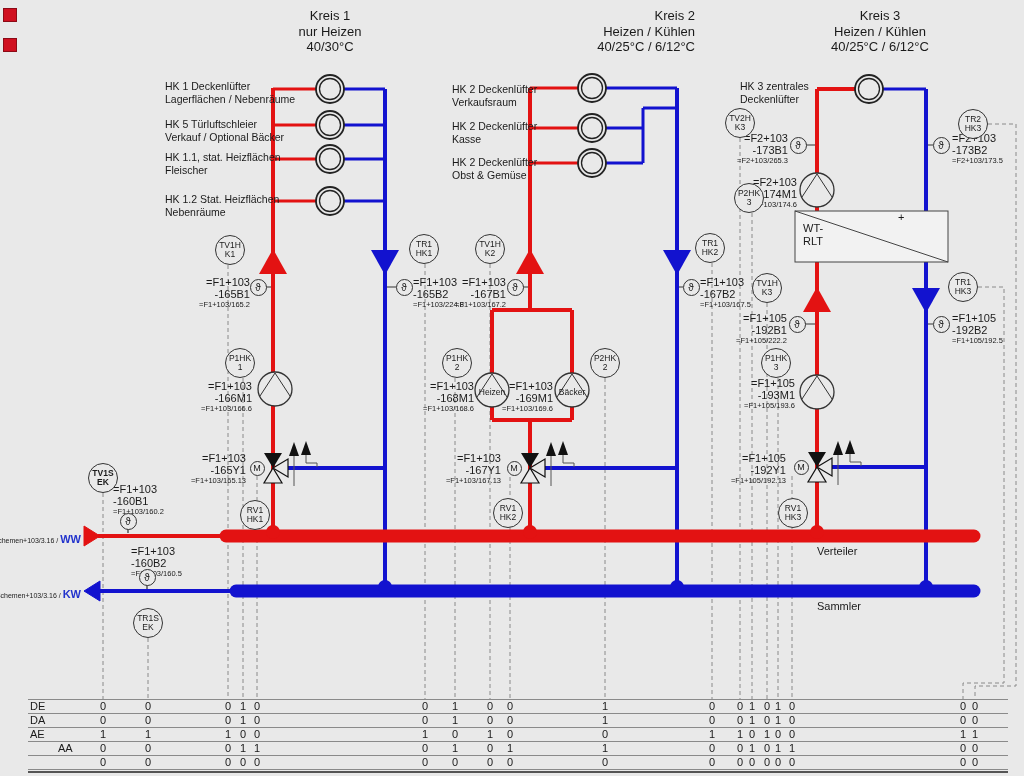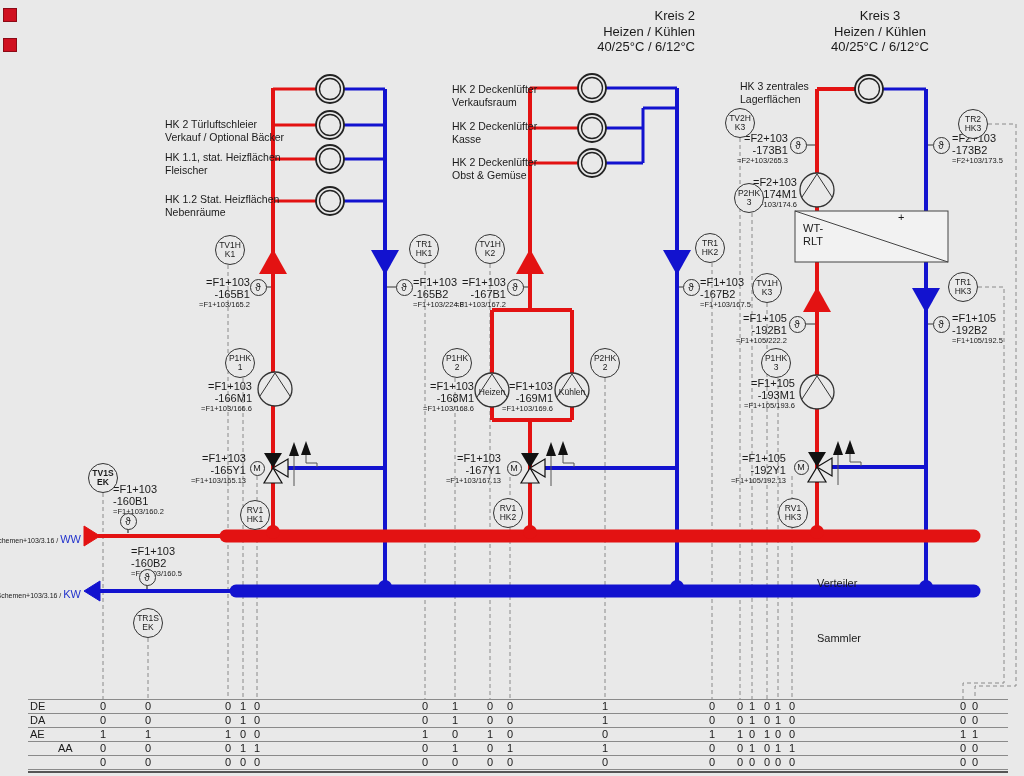--- a/index.html
+++ b/index.html
@@ -19,24 +19,24 @@
            justify-content:center;font-size:8.5px;line-height:9px;box-sizing:border-box;}
   .tcircle{position:absolute;width:17px;height:17px;border:1.2px solid #333;border-radius:50%;
            background:var(--bg,#e9e9e9);display:flex;align-items:center;justify-content:center;
            font-size:10px;box-sizing:border-box;}
   .mcircle{position:absolute;width:15px;height:15px;border:1.2px solid #333;border-radius:50%;
            background:var(--bg,#e9e9e9);display:flex;align-items:center;justify-content:center;
            font-size:9px;font-weight:400;box-sizing:border-box;}
   .plabel{position:absolute;font-size:8.5px;transform:translate(-50%,-50%);white-space:nowrap;}
   .wtlabel{position:absolute;font-size:11px;line-height:13px;}
   .wtplus{position:absolute;font-size:11px;}
-  .buslabel{position:absolute;font-size:11px;margin-top:32px;}
+  .buslabel{position:absolute;font-size:11px;}
   .sline{position:absolute;white-space:nowrap;text-align:right;}
   .sprefix{font-size:7px;}
-  .stag{font-size:11px;font-weight:400;color:var(--lblue,#2233cc);}
+  .stag{font-size:11px;font-weight:700;color:var(--lblue,#2233cc);}
   .tline{position:absolute;left:28px;width:980px;height:1px;background:#8a8a8a;}
   .tline.dark{height:2px;background:#555;}
   .rowlabel{position:absolute;left:30px;font-size:11px;line-height:12px;}
   .cell{position:absolute;font-size:11px;line-height:12px;transform:translateX(-50%);}
   .alarm{position:absolute;left:3px;width:12px;height:12px;background:#d01020;border:1px solid #8c0b16;}
 </style>
 </head>
 <body>
 
 <div id="stage">
@@ -140,32 +140,41 @@
         <polygon points="259,274 287,274 273,249" fill="#e31212"></polygon>
         <polygon points="516,274 544,274 530,249" fill="#e31212"></polygon>
         <polygon points="803,312 831,312 817,287" fill="#e31212"></polygon>
         <polygon points="371,250 399,250 385,275" fill="#1212cf"></polygon>
         <polygon points="663,250 691,250 677,275" fill="#1212cf"></polygon>
         <polygon points="912,288 940,288 926,313" fill="#1212cf"></polygon>
       </g>
   </svg>
 
   <div id="labels">
+      <div class="hdr" style="left: 240px; top: 8px;">
+        <div class="hdr-line">Kreis 1</div>
+        <div class="hdr-line">nur Heizen</div>
+        <div class="hdr-line">40/30°C</div>
+      </div>
       <div class="hdr" style="left: 515px; top: 8px; text-align: right;">
         <div class="hdr-line">Kreis 2</div>
         <div class="hdr-line">Heizen / Kühlen</div>
         <div class="hdr-line">40/25°C / 6/12°C</div>
       </div>
       <div class="hdr" style="left: 790px; top: 8px;">
         <div class="hdr-line">Kreis 3</div>
         <div class="hdr-line">Heizen / Kühlen</div>
         <div class="hdr-line">40/25°C / 6/12°C</div>
       </div>
+      <div class="clabel" style="left: 165px; top: 80px;">
+        <div class="">HK 1 Deckenlüfter</div>
+        <div class="">Lagerflächen / Nebenräume</div>
+      </div>
       <div class="clabel" style="left: 165px; top: 118px;">
-        <div class="">HK 2 Türluftschleier</div>
+        <div class="">HK 5 Türluftschleier</div>
         <div class="">Verkauf / Optional Bäcker</div>
       </div>
       <div class="clabel" style="left: 165px; top: 151px;">
         <div class="">HK 1.1, stat. Heizflächen</div>
         <div class="">Fleischer</div>
       </div>
       <div class="clabel" style="left: 165px; top: 193px;">
         <div class="">HK 1.2 Stat. Heizflächen</div>
         <div class="">Nebenräume</div>
       </div>
@@ -176,21 +185,21 @@
       <div class="clabel" style="left: 452px; top: 120px;">
         <div class="">HK 2 Deckenlüfter</div>
         <div class="">Kasse</div>
       </div>
       <div class="clabel" style="left: 452px; top: 156px;">
         <div class="">HK 2 Deckenlüfter</div>
         <div class="">Obst &amp; Gemüse</div>
       </div>
       <div class="clabel" style="left: 740px; top: 80px;">
         <div class="">HK 3 zentrales</div>
-        <div class="">Lagerflächen</div>
+        <div class="">Deckenlüfter</div>
       </div>
       <div class="dtag right" style="top: 277px; right: 774px;">
         <div class="">=F1+103</div>
         <div class="">-165B1</div>
         <div class="dsmall">=F1+103/165.2</div>
       </div>
       <div class="dtag" style="top: 277px; left: 413px;">
         <div class="">=F1+103</div>
         <div class="">-165B2</div>
         <div class="dsmall">=F1+103/224.8</div>
@@ -371,21 +380,21 @@
       <div class="tcircle" style="left: 932.5px; top: 315.5px;">
         <div class="">ϑ</div>
       </div>
       <div class="tcircle" style="left: 119.5px; top: 512.5px;">
         <div class="">ϑ</div>
       </div>
       <div class="tcircle" style="left: 138.5px; top: 568.5px;">
         <div class="">ϑ</div>
       </div>
       <div class="plabel" style="left: 492px; top: 392px;">Heizen</div>
-      <div class="plabel" style="left: 572px; top: 392px;">Kühlen</div>
+      <div class="plabel" style="left: 572px; top: 392px;">Bäcker</div>
       <div class="mcircle" style="left: 249.5px; top: 460.5px;">
         <div class="">M</div>
       </div>
       <div class="mcircle" style="left: 506.5px; top: 460.5px;">
         <div class="">M</div>
       </div>
       <div class="mcircle" style="left: 793.5px; top: 459.5px;">
         <div class="">M</div>
       </div>
       <div class="wtlabel" style="left: 803px; top: 222px;">

